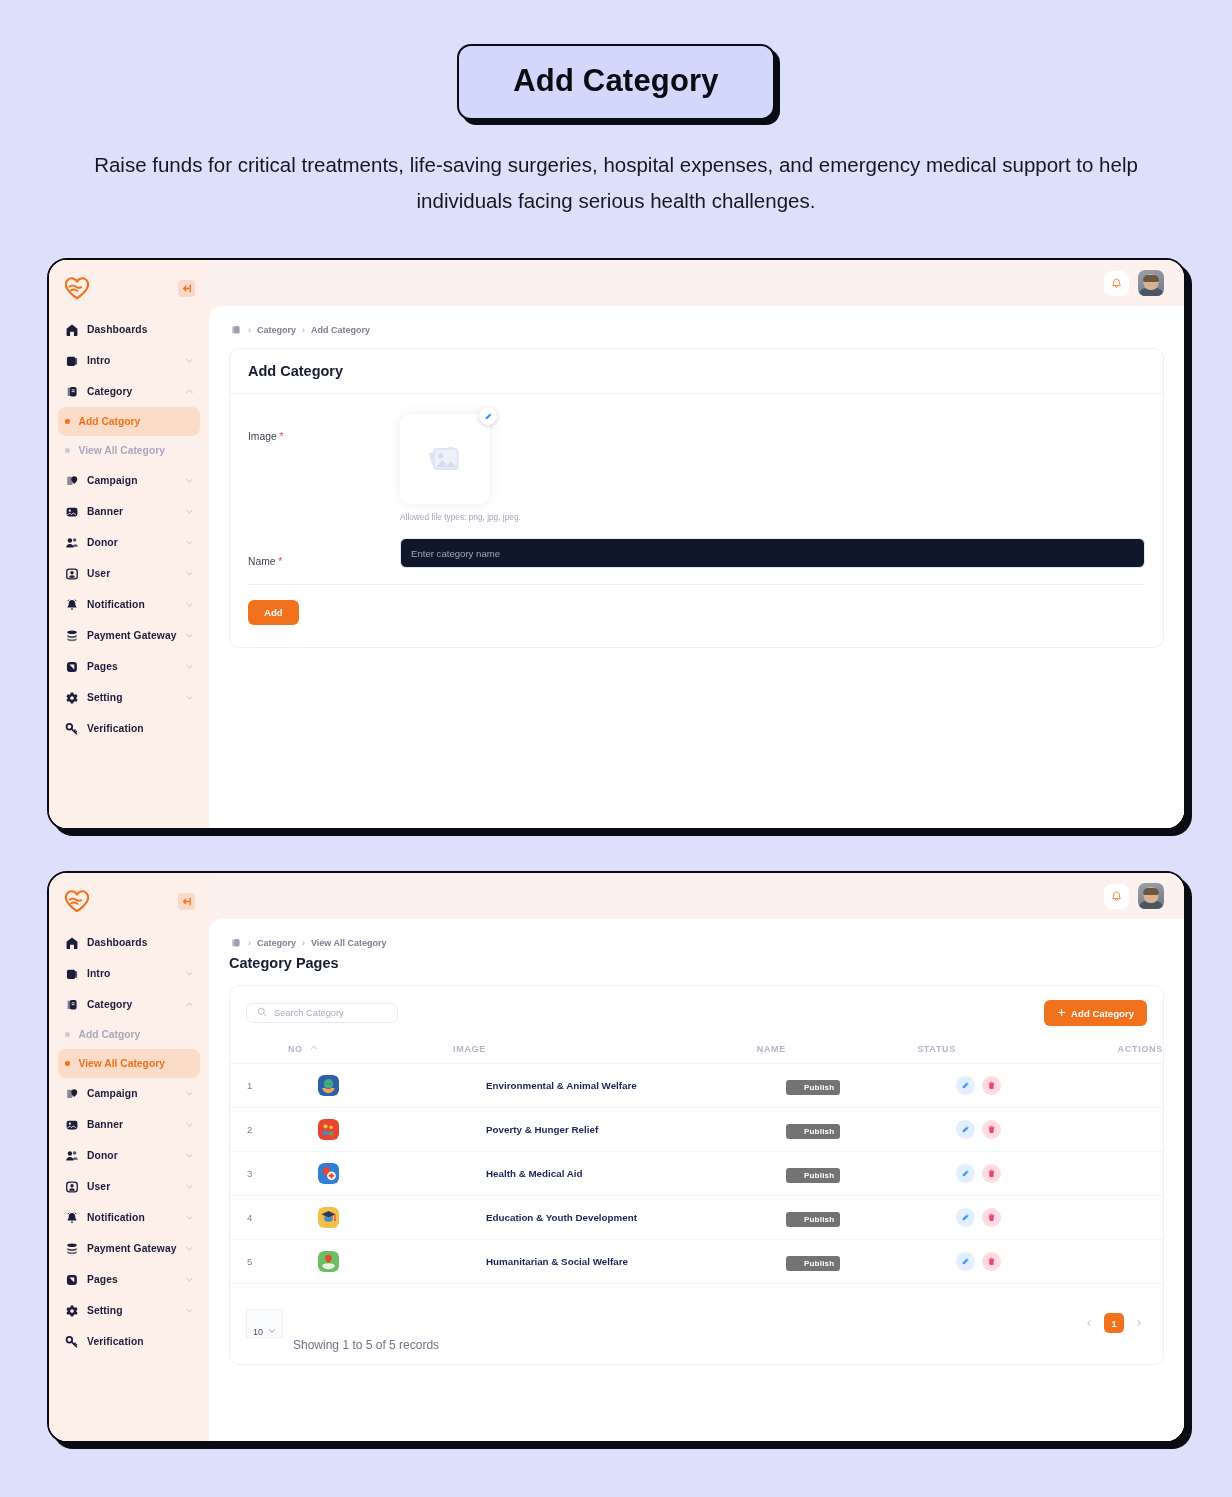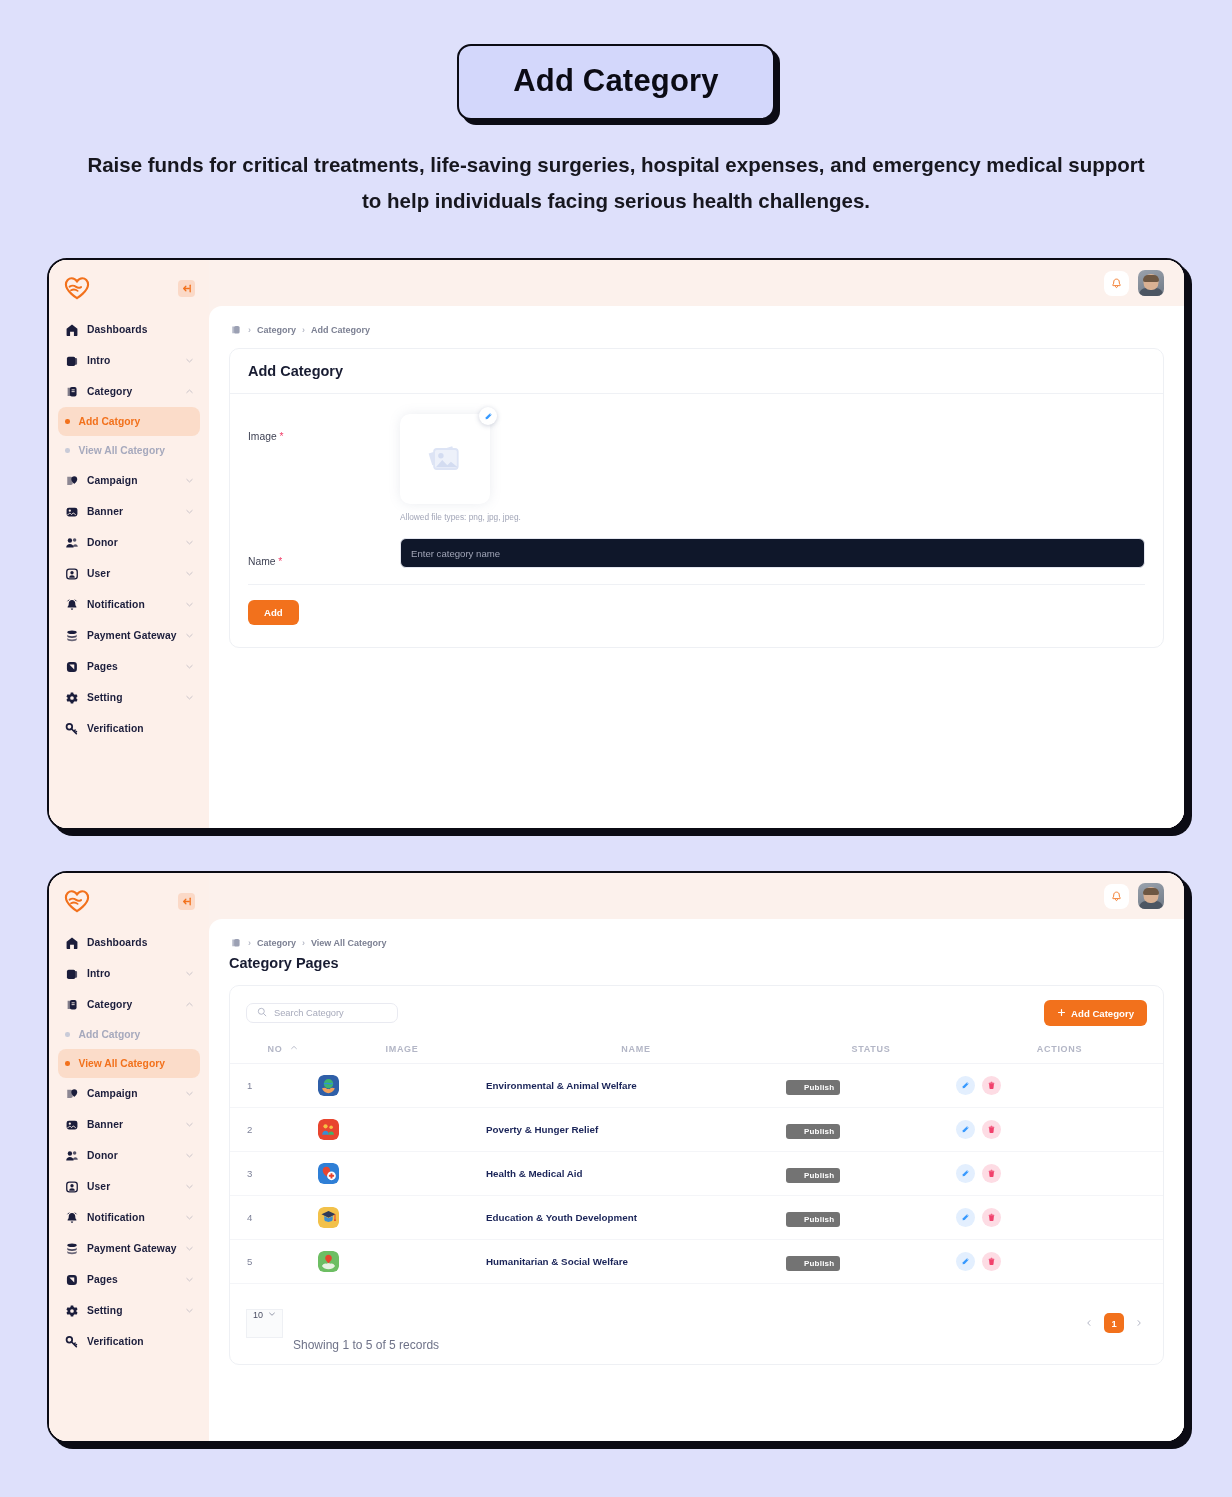--- a/index.html
+++ b/index.html
@@ -18,21 +18,21 @@
     background: #D3D7FB;
     border: 2.5px solid #0B0B14;
     border-radius: 14px;
     box-shadow: 5px 5px 0 #0B0B14;
     font-size: 31px; font-weight: bold; letter-spacing: .2px;
     color: #0B0B14;
     padding: 17px 54px 19px;
   }
   .hero-sub {
     margin: 27px auto 0; width: 1080px; text-align: center;
-    font-size: 20.5px; line-height: 36px; color: #17171F; font-weight: 700;
+    font-size: 20.5px; line-height: 36px; color: #17171F; font-weight: 400;
   }
 
   
   .window {
     position: absolute; left: 47px; width: 1139px;
     background: #FFFFFF;
     border: 2.5px solid #0B0B14;
     border-radius: 20px;
     box-shadow: 6px 6px 0 #0B0B14;
     overflow: hidden;
@@ -145,21 +145,21 @@
     display: flex; align-items: center; gap: 7px; padding: 0 10px;
     font-size: 9.3px; color: #A7AABB;
   }
   .btn-add-cat {
     background: #F2711C; color: #fff; font-size: 9.6px; font-weight: bold;
     border: none; border-radius: 6px; height: 26px; padding: 0 13px;
     display: inline-flex; align-items: center; gap: 5px;
   }
   table.cat { width: 100%; border-collapse: collapse; table-layout: fixed; }
   table.cat th {
-    text-align: center; font-size: 9px; font-weight: bold; color: #B3B6C6; letter-spacing: .7px;
+    text-align: right; font-size: 9px; font-weight: bold; color: #B3B6C6; letter-spacing: .7px;
     padding: 4px 0 9px 0; border-bottom: 1px solid #F2F3F7;
   }
   table.cat td { padding: 11px 0; border-bottom: 1px solid #F4F5F8; vertical-align: middle; }
   .col-no { width: 88px; padding-left: 17px !important; }
   .col-img { width: 168px; }
   .col-name { width: 300px; }
   .col-status { width: 170px; }
   .col-act { width: auto; }
   th.col-no { padding-left: 17px !important; }
   .cell-no { font-size: 9.6px; color: #7E8299; }
@@ -171,21 +171,21 @@
     border-radius: 3px; padding: 3px 6px 3px 18px; letter-spacing: .2px;
   }
   .act-wrap { display: flex; align-items: center; gap: 7px; }
   .act-btn { width: 19px; height: 19px; border-radius: 50%; display: flex; align-items: center; justify-content: center; }
   .act-edit { background: #E3EFFE; }
   .act-del { background: #FDDCE4; }
   .table-foot { display: flex; align-items: center; justify-content: space-between; padding: 10px 16px 12px 16px; }
   .foot-left { display: flex; align-items: center; gap: 10px; }
   .page-size {
     height: 29px; min-width: 34px; border: 1px solid #EEF0F4; border-radius: 0; background: #FAFBFC;
-    display: flex; align-items: flex-start; justify-content: space-between; gap: 5px; padding: 0 6px;
+    display: flex; align-items: flex-end; justify-content: space-between; gap: 5px; padding: 0 6px;
     font-size: 9px; color: #4A4D63;
   }
   .showing { font-size: 12px; color: #6E7288; margin-top: 44px; }
   .pager { display: flex; align-items: center; gap: 7px; }
   .pg-arrow { width: 16px; height: 16px; display: flex; align-items: center; justify-content: center; color: #A9ACBD; }
   .pg-num {
     width: 20px; height: 20px; border-radius: 5px; background: #F2711C; color: #fff;
     font-size: 9.4px; font-weight: bold; display: flex; align-items: center; justify-content: center;
   }
 </style>

